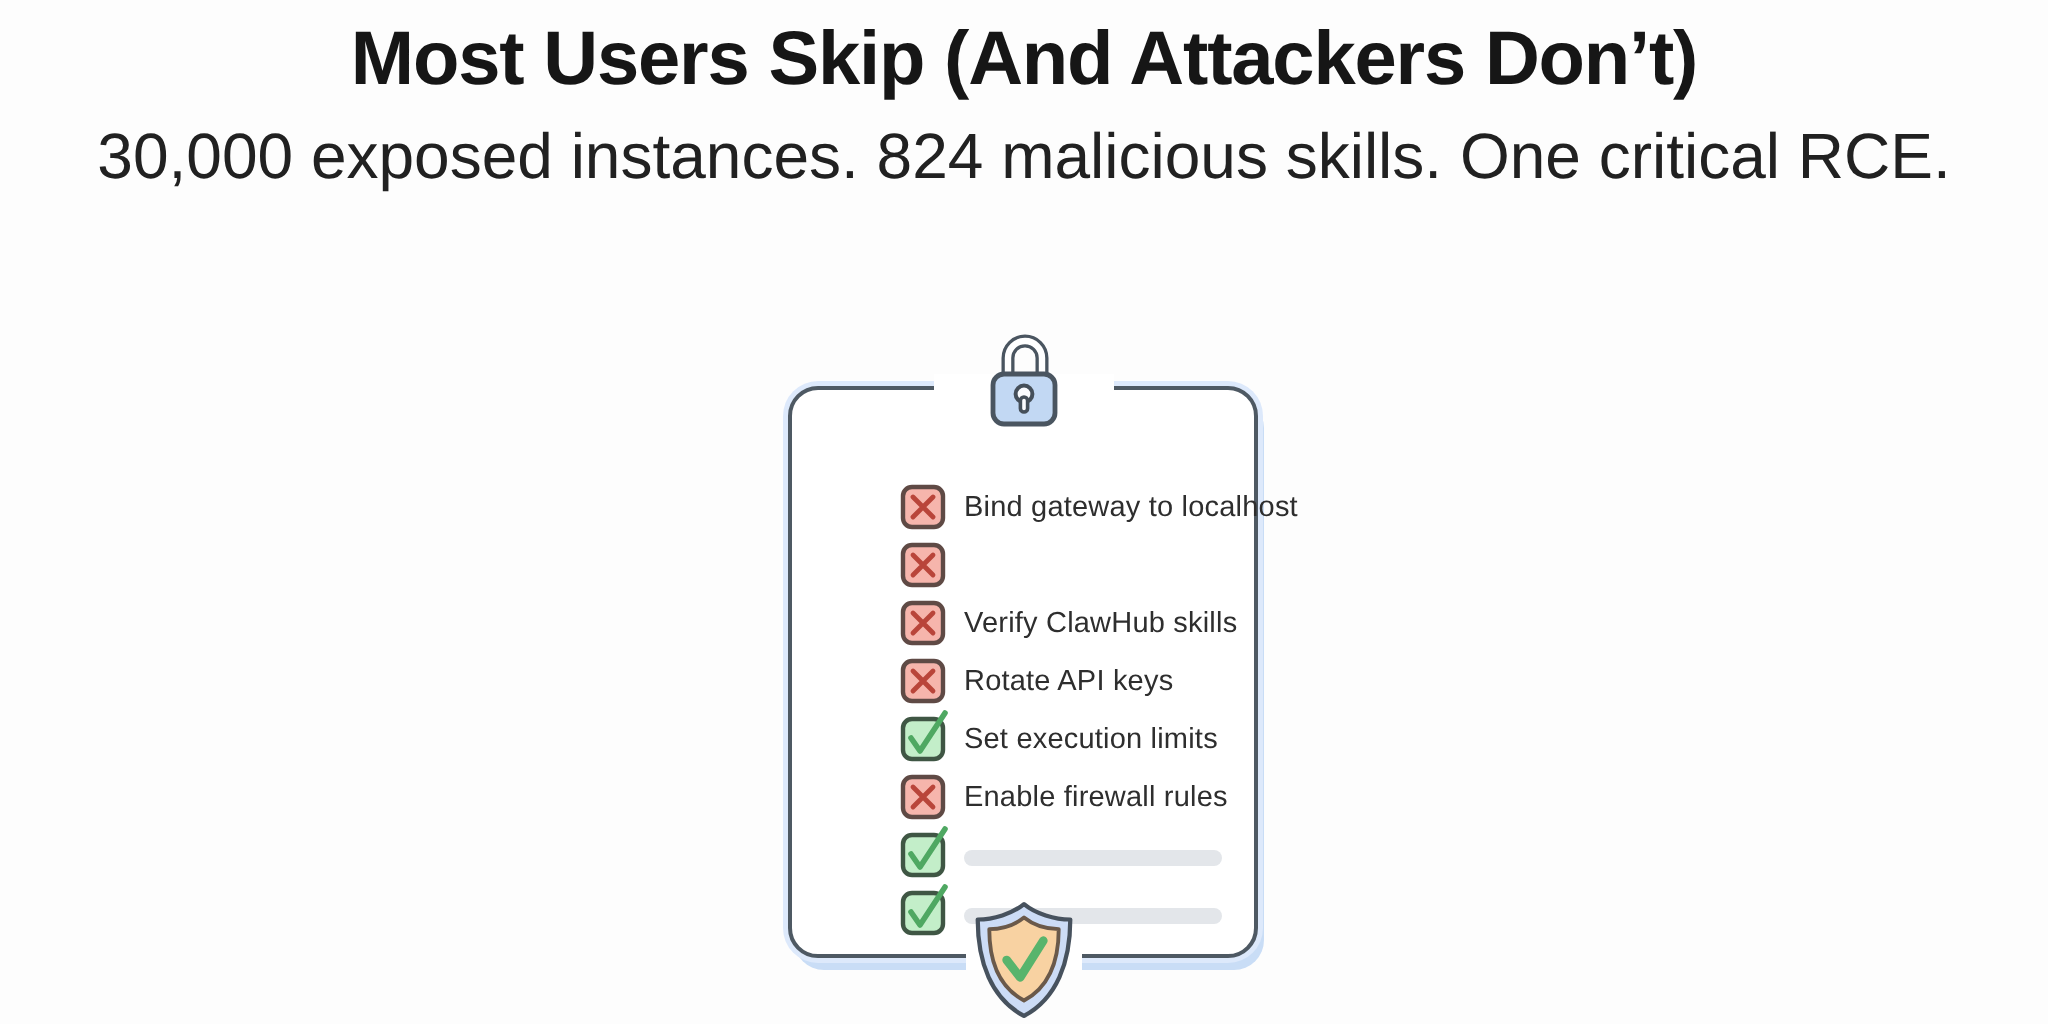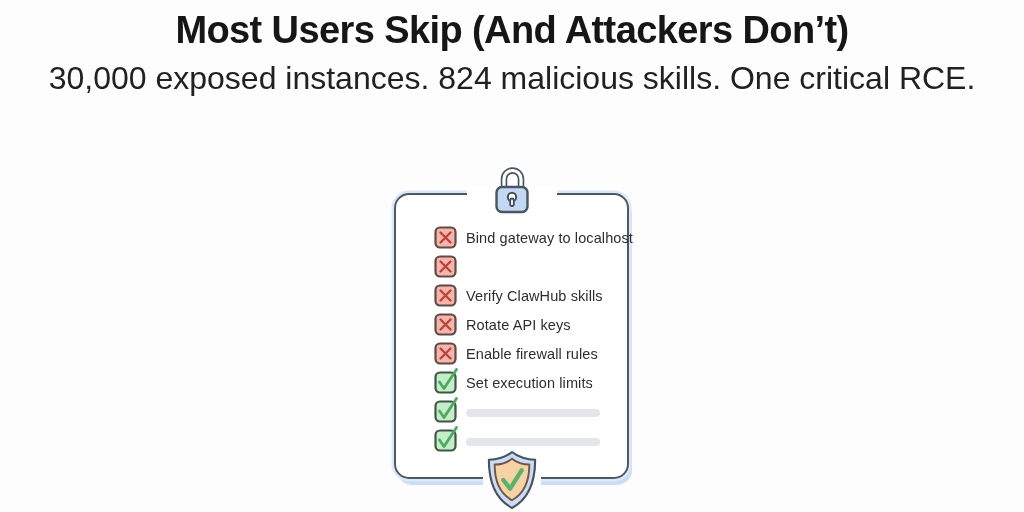--- a/index.html
+++ b/index.html
@@ -68,21 +68,21 @@
     position:absolute;
     bottom:-33px;left:50%;
     transform:translateX(-50%);
     z-index:2;
     line-height:0;
   }
 
   
   .items{
     list-style:none;
-    margin:0;
+    margin:16px;
     padding:31px 0 0 38px;
     display:flex;
     flex-direction:column;
     gap:6px;
   }
   .row{
     display:flex;
     align-items:center;
     height:23px;
     gap:9px;
@@ -166,33 +166,33 @@
     <span class="box"><svg width="23" height="23" viewBox="0 0 23 23">
               <rect x="1.5" y="1.5" width="20" height="20" rx="4.5" fill="#f6b5ac" stroke="#5f4a45" stroke-width="2.2"></rect>
               <path d="M6.5 6.5 L16.5 16.5 M16.5 6.5 L6.5 16.5" fill="none" stroke="#b9453a" stroke-width="2.4" stroke-linecap="round"></path>
             </svg></span>
     <span class="label">Rotate API keys</span>
 
   </li>
 
   <li class="row">
     <span class="box"><svg width="23" height="23" viewBox="0 0 23 23">
-              <rect x="1.5" y="1.5" width="20" height="20" rx="4.5" fill="#f6b5ac" stroke="#5f4a45" stroke-width="2.2"></rect>
-              <path d="M6.5 6.5 L16.5 16.5 M16.5 6.5 L6.5 16.5" fill="none" stroke="#b9453a" stroke-width="2.4" stroke-linecap="round"></path>
-            </svg></span>
-    <span class="label">Enable firewall rules</span>
-
-  </li>
-
-  <li class="row">
-    <span class="box"><svg width="23" height="23" viewBox="0 0 23 23">
               <rect x="1.5" y="1.5" width="20" height="20" rx="4.5" fill="#c3eec9" stroke="#3f5644" stroke-width="2.2"></rect>
               <path d="M5.5 11 L10 17.5 L22.5 -1.5" fill="none" stroke="#4fa862" stroke-width="2.8" stroke-linecap="round" stroke-linejoin="round"></path>
             </svg></span>
     <span class="label">Set execution limits</span>
+
+  </li>
+
+  <li class="row">
+    <span class="box"><svg width="23" height="23" viewBox="0 0 23 23">
+              <rect x="1.5" y="1.5" width="20" height="20" rx="4.5" fill="#f6b5ac" stroke="#5f4a45" stroke-width="2.2"></rect>
+              <path d="M6.5 6.5 L16.5 16.5 M16.5 6.5 L6.5 16.5" fill="none" stroke="#b9453a" stroke-width="2.4" stroke-linecap="round"></path>
+            </svg></span>
+    <span class="label">Enable firewall rules</span>
 
   </li>
 
   <li class="row placeholder">
     <span class="box"><svg width="23" height="23" viewBox="0 0 23 23">
               <rect x="1.5" y="1.5" width="20" height="20" rx="4.5" fill="#c3eec9" stroke="#3f5644" stroke-width="2.2"></rect>
               <path d="M5.5 11 L10 17.5 L22.5 -1.5" fill="none" stroke="#4fa862" stroke-width="2.8" stroke-linecap="round" stroke-linejoin="round"></path>
             </svg></span>
 
     <span class="bar"></span>

